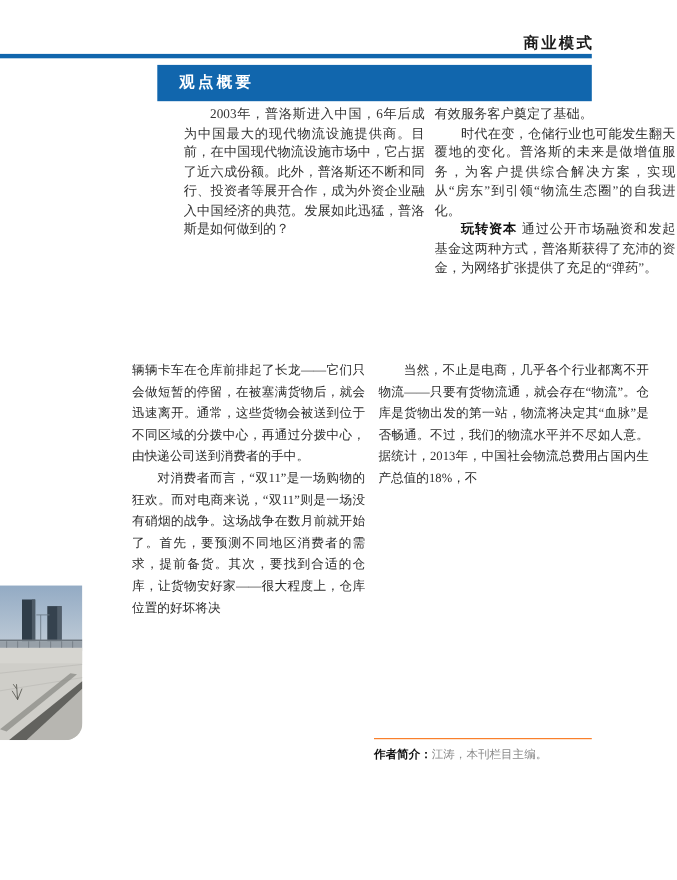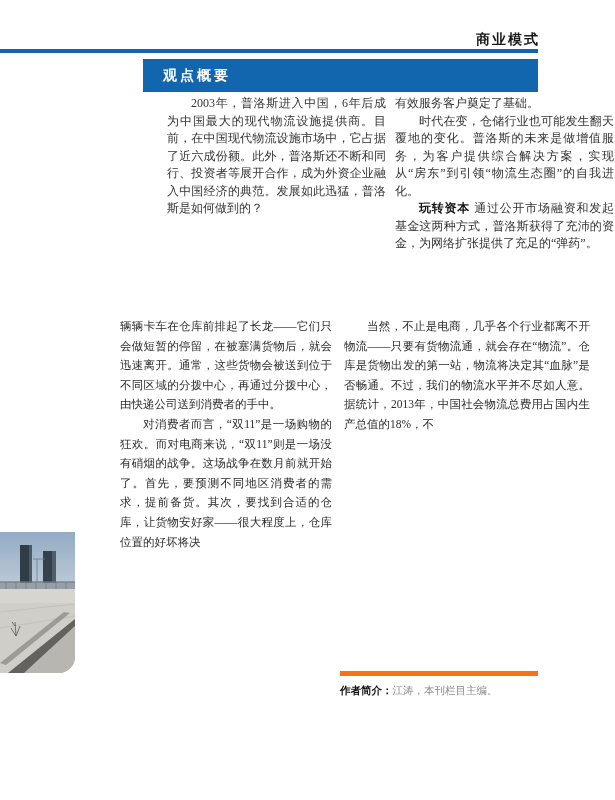--- a/index.html
+++ b/index.html
@@ -16,32 +16,32 @@
   .summary-title-bar{
     position:absolute;left:143px;top:59px;width:395px;height:33px;background:#1166ad;
     color:#ffffff;font-weight:bold;font-size:14px;letter-spacing:3px;line-height:34px;
     padding-left:20px;box-sizing:border-box;font-family:"Liberation Serif","DejaVu Serif",serif;
   }
   .summary-cols{position:absolute;left:143px;top:95px;width:447px;display:flex;gap:9px;margin-left:24px;}
   .summary-col{flex:1;font-size:12px;line-height:17.5px;text-align:justify;color:#333333;}
   .summary-col p{margin:0;}
   .indent{text-indent:2em;}
   .lead{font-family:"Liberation Sans","DejaVu Sans",sans-serif;font-weight:bold;color:#111111;}
-  .body-cols{position:absolute;left:120px;top:317px;width:470px;display:flex;}
+  .body-cols{position:absolute;left:120px;top:328px;width:470px;display:flex;}
   .body-col{font-size:11.5px;line-height:19.6px;text-align:justify;color:#2b2b2b;}
   .body-col p{margin:0;}
   .body-col-left{width:212px;margin-right:12px;}
   .body-col-right{width:246px;}
   .photo{
     position:absolute;left:0;top:532px;width:75px;height:141px;
     border-radius:0 0 16px 0;overflow:hidden;
   }
   .author{
     position:absolute;left:340px;top:671px;width:198px;
-    border-top:5px solid #f97316;padding-top:7px;
+    border-top:1px solid #f97316;padding-top:7px;
     font-size:10.5px;line-height:15px;color:#8a8a8a;
   }
   .author .lead{font-size:10.5px;}
 </style>
 </head>
 <body>
 
 <div class="page">
 
   <div class="section-label">商业模式</div>

